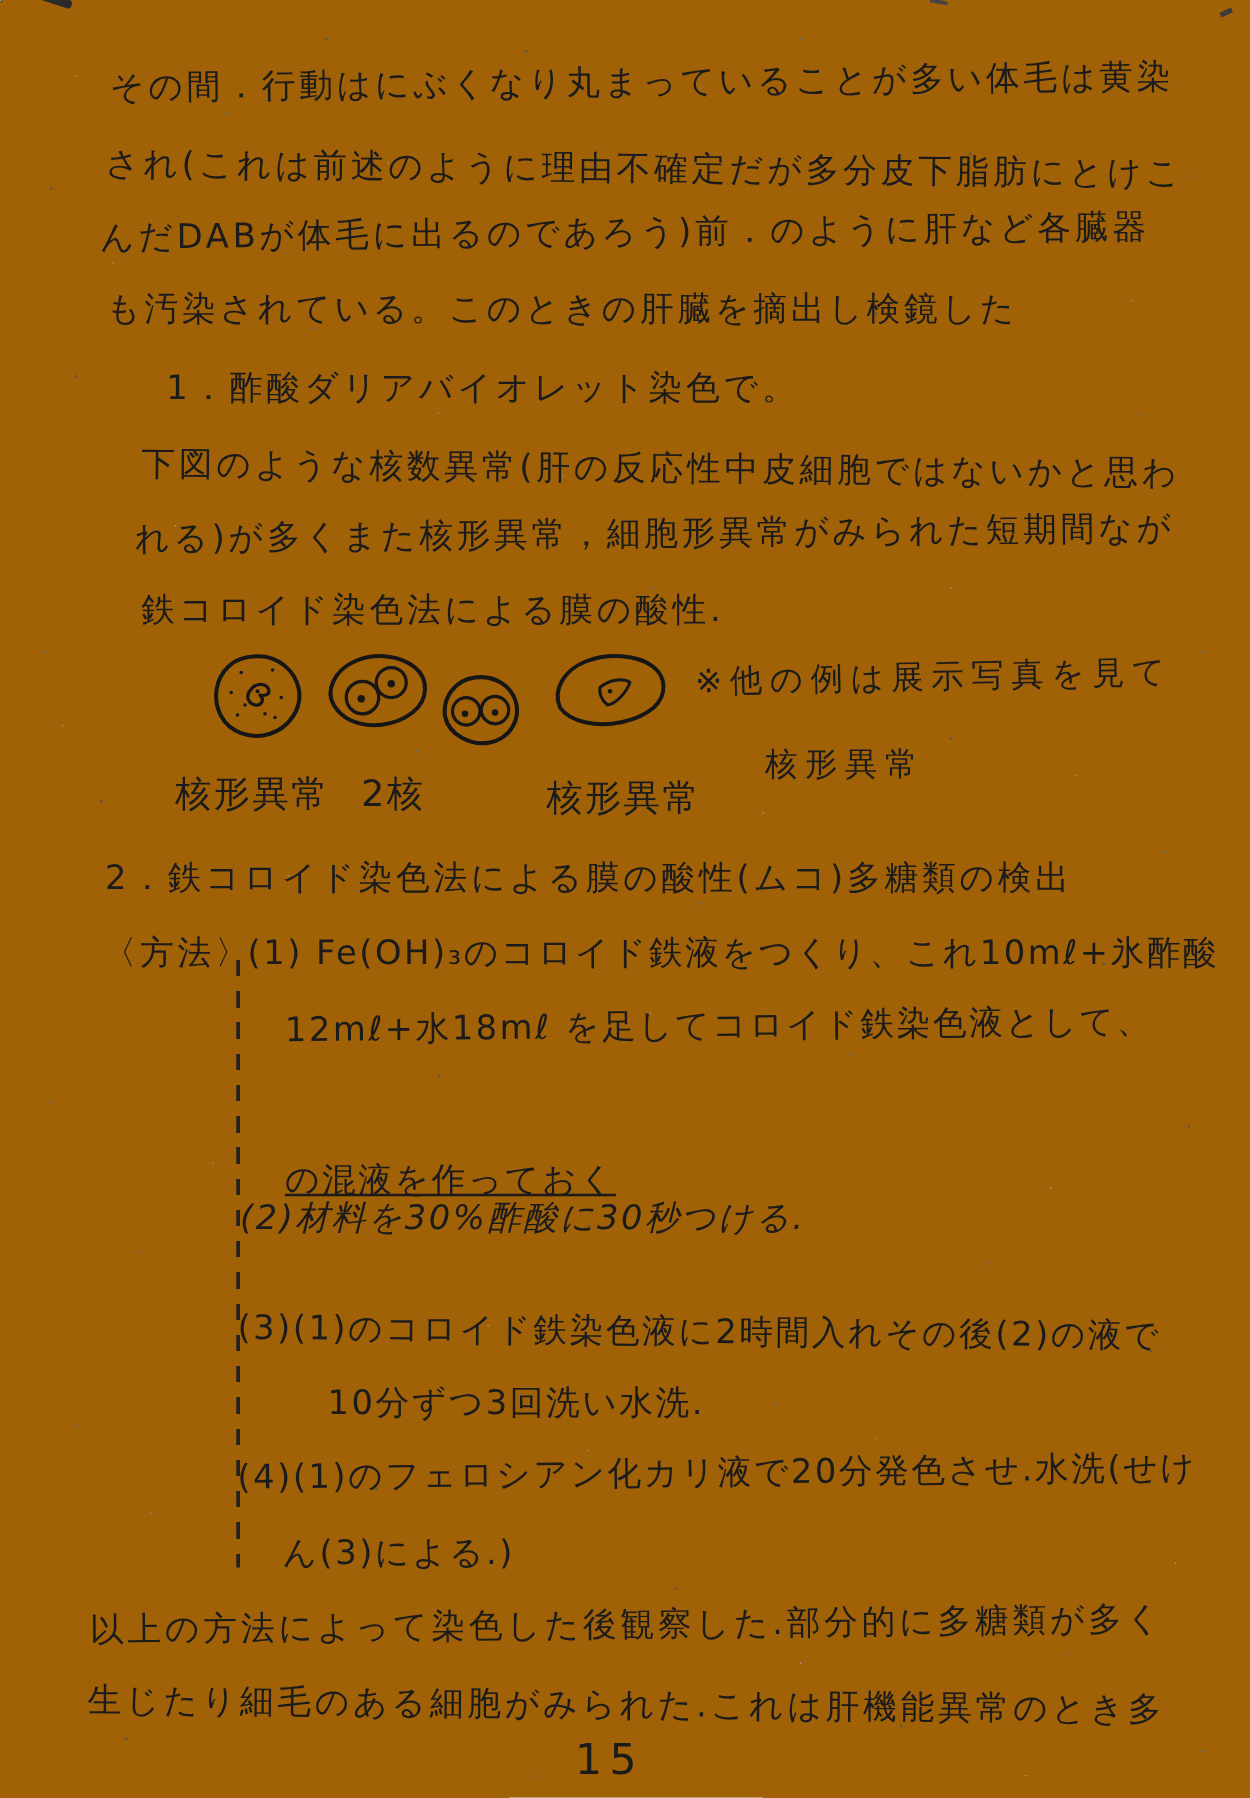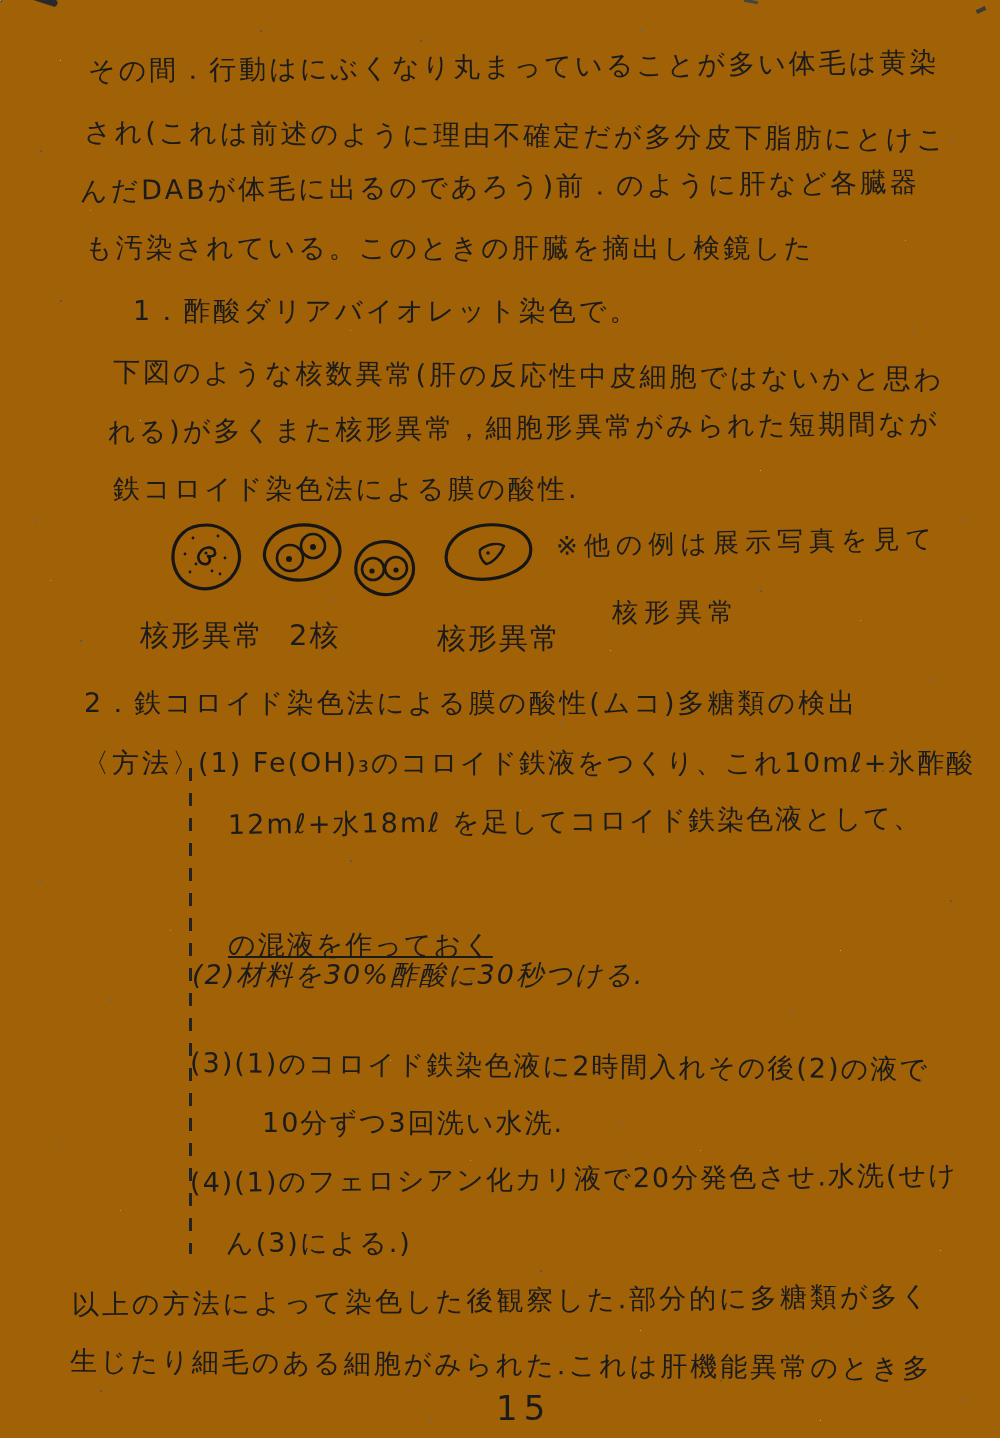--- a/index.html
+++ b/index.html
@@ -118,14 +118,14 @@
   <div class="line tight" style="left:228px;top:930px;text-decoration:underline;">の混液を作っておく</div>
   <div class="line tight" style="left:192px;top:960px;font-style:italic;">(2)材料を30%酢酸に30秒つける.</div>
   <div class="line tight rp1" style="left:190px;top:1048px;">(3)(1)のコロイド鉄染色液に2時間入れその後(2)の液で</div>
   <div class="line tight" style="left:226px;top:1108px;margin-left:36px;">10分ずつ3回洗い水洗.</div>
   <div class="line tight rn1" style="left:190px;top:1168px;">(4)(1)のフェロシアン化カリ液で20分発色させ.水洗(せけ</div>
   <div class="line tight" style="left:226px;top:1228px;">ん(3)による.)</div>
 
   <div class="line rn1" style="left:72px;top:1290px;">以上の方法によって染色した後観察した.部分的に多糖類が多く</div>
   <div class="line rp1" style="left:70px;top:1346px;">生じたり細毛のある細胞がみられた.これは肝機能異常のとき多</div>
 
-  <div class="line pagenum" style="left:460px;top:1390px;margin-left:36px;">15</div>
+  <div class="line pagenum" style="left:460px;top:1390px;">15</div>
 </div>
 
 </body></html>

